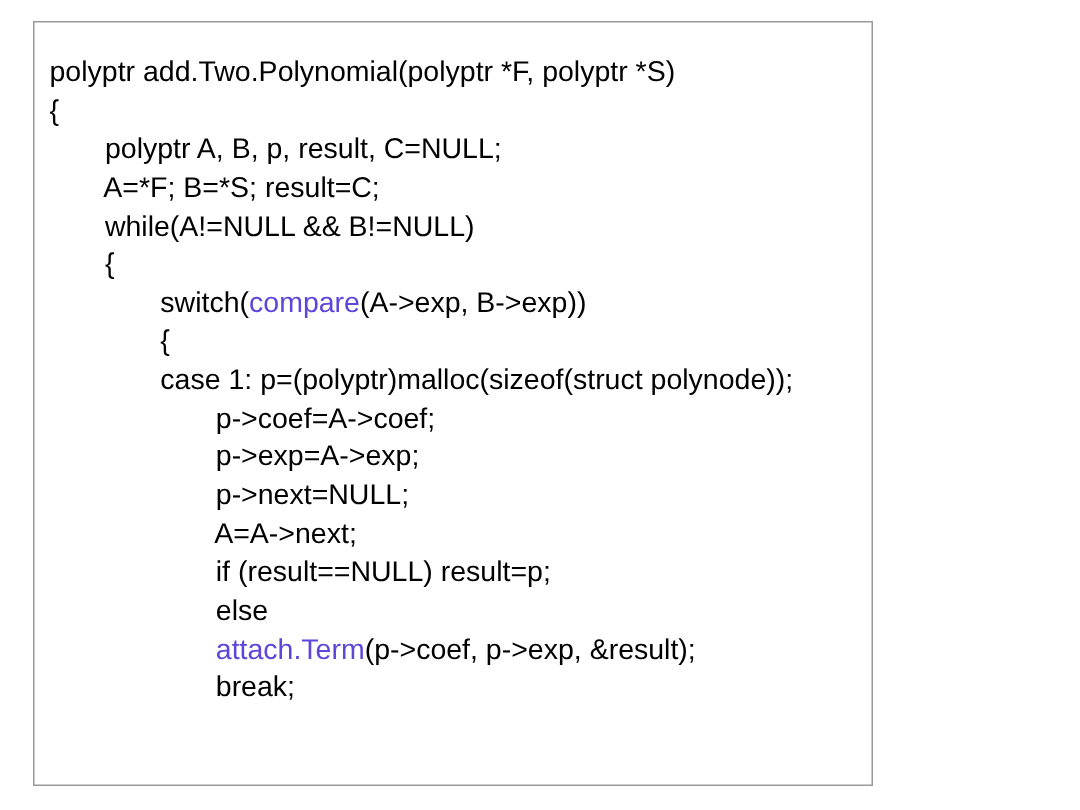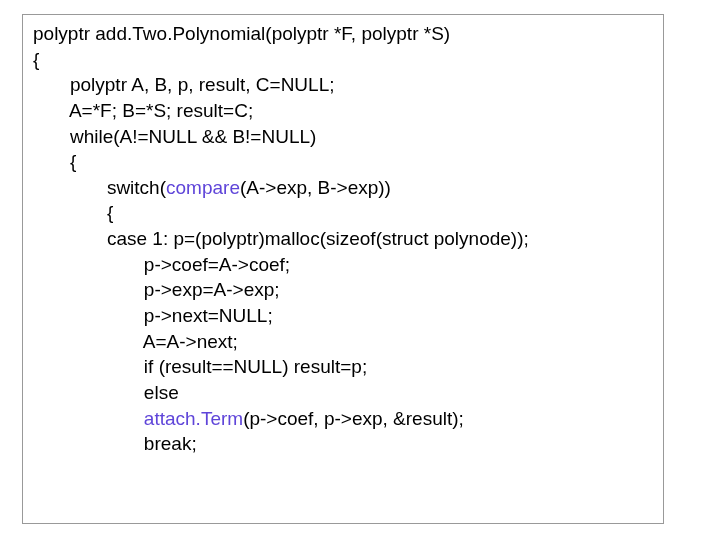--- a/index.html
+++ b/index.html
@@ -9,25 +9,25 @@
     height: 540px;
     background: #ffffff;
     font-family: Arial, Helvetica, sans-serif;
     font-size: 19px;
     line-height: 1.35;
   }
   .frame {
     position: absolute;
     left: 22px;
     top: 14px;
-    width: 642px;
+    width: 560px;
     height: 510px;
     border: 1px solid #999999;
     box-sizing: border-box;
-    padding: 6px 8px 6px 10px;
+    padding: 21px 8px 6px 10px;
   }
   .code {
     white-space: pre;
     color: #000000;
   }
   .fn { color: #5f45d9; }
 </style>
 </head>
 <body>
 

